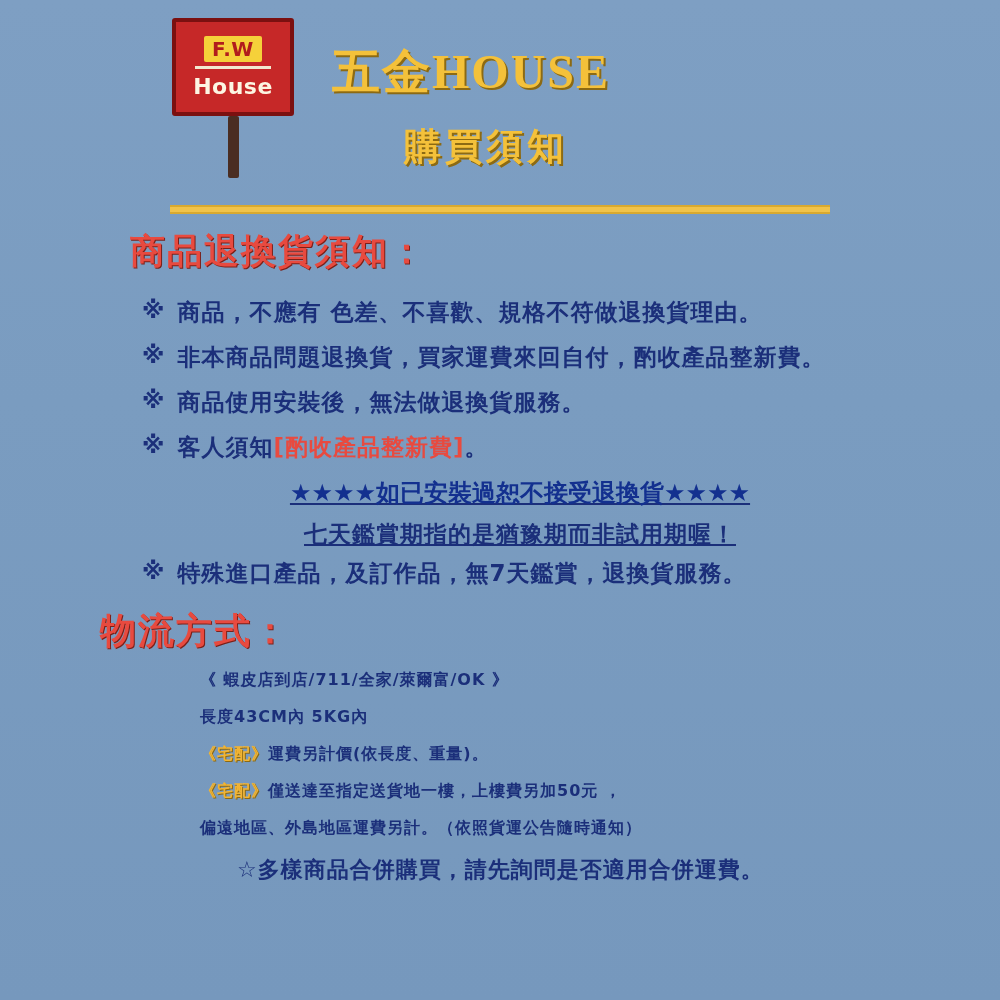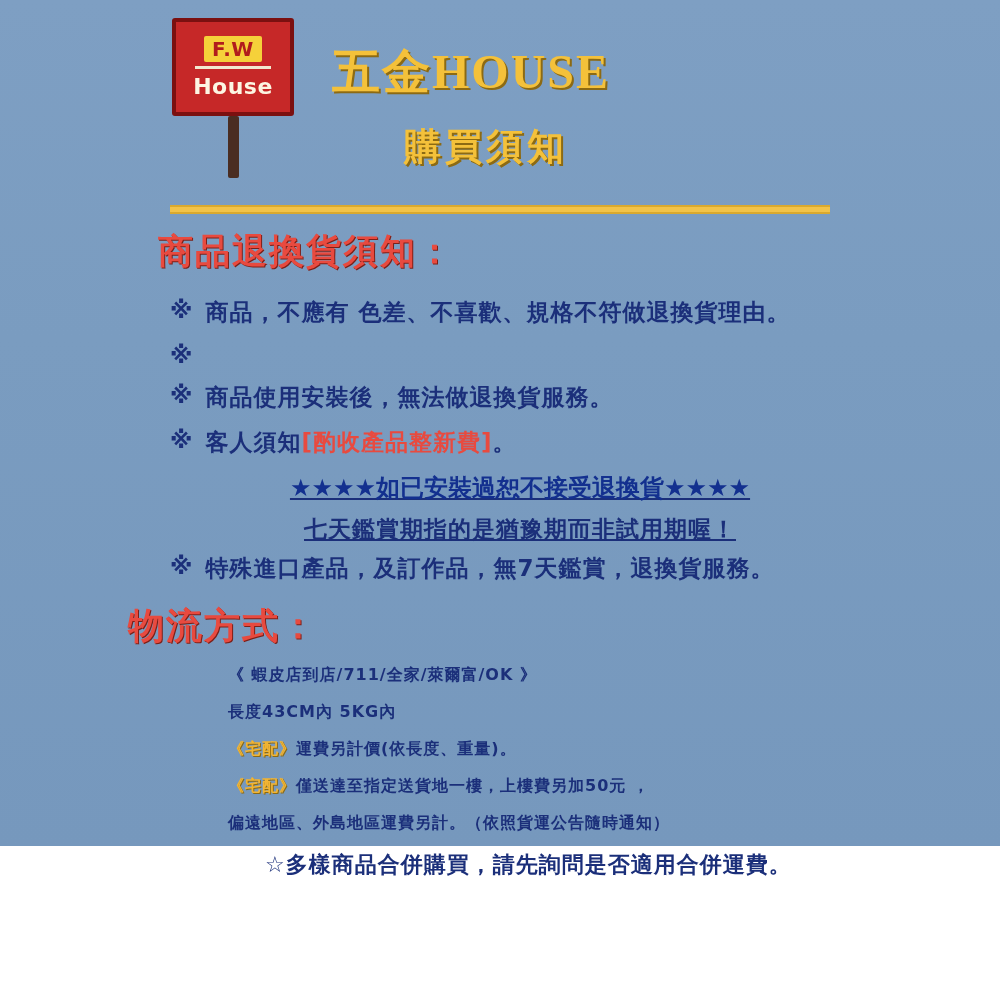--- a/index.html
+++ b/index.html
@@ -4,21 +4,21 @@
 <style>
   * { box-sizing: border-box; margin: 0; padding: 0; }
   html, body {
     width: 1000px; height: 1000px;
     background: #ffffff;
     font-family: "Liberation Sans", sans-serif;
     overflow: hidden;
   }
   #page {
     position: relative;
-    width: 1000px; height: 846px;
+    width: 1000px; height: 1000px;
     background: #7a9cc0;
     background: linear-gradient(180deg, #7e9fc3 0%, #7a9cc0 40%, #7698bd 100%);
   }
 
   
   .header {
     position: relative;
     height: 200px;
   }
   .sign {
@@ -90,21 +90,21 @@
     background: #f1c34a;
     border-top: 2px solid #d9a92f;
     border-bottom: 2px solid #d9a92f;
   }
 
   
   .content {
     position: absolute;
     top: 228px; left: 0;
     width: 1000px;
-    padding: 0 60px;
+    padding: 0 32px;
   }
   .sec-title {
     font-size: 35px;
     font-weight: bold;
     color: #e84a3f;
     letter-spacing: 2px;
     text-shadow: 1px 1px 0 #7b2019;
     margin-left: 98px;
     margin-bottom: 22px;
     font-family: "DejaVu Sans", sans-serif;
@@ -176,20 +176,21 @@
   <div class="content">
 
     <div class="sec-title">商品退換貨須知：</div>
 
     <div class="bullet">
       <span class="mark">※</span>
       <span class="txt">商品，不應有 色差、不喜歡、規格不符做退換貨理由。</span>
     </div>
     <div class="bullet">
       <span class="mark">※</span>
+      <span class="txt">非本商品問題退換貨，買家運費來回自付，酌收產品整新費。</span>
     </div>
     <div class="bullet">
       <span class="mark">※</span>
       <span class="txt">商品使用安裝後，無法做退換貨服務。</span>
     </div>
     <div class="bullet">
       <span class="mark">※</span>
       <span class="txt">
         <span>客人須知</span><span class="hl">[酌收產品整新費]</span><span>。</span>
       </span>

